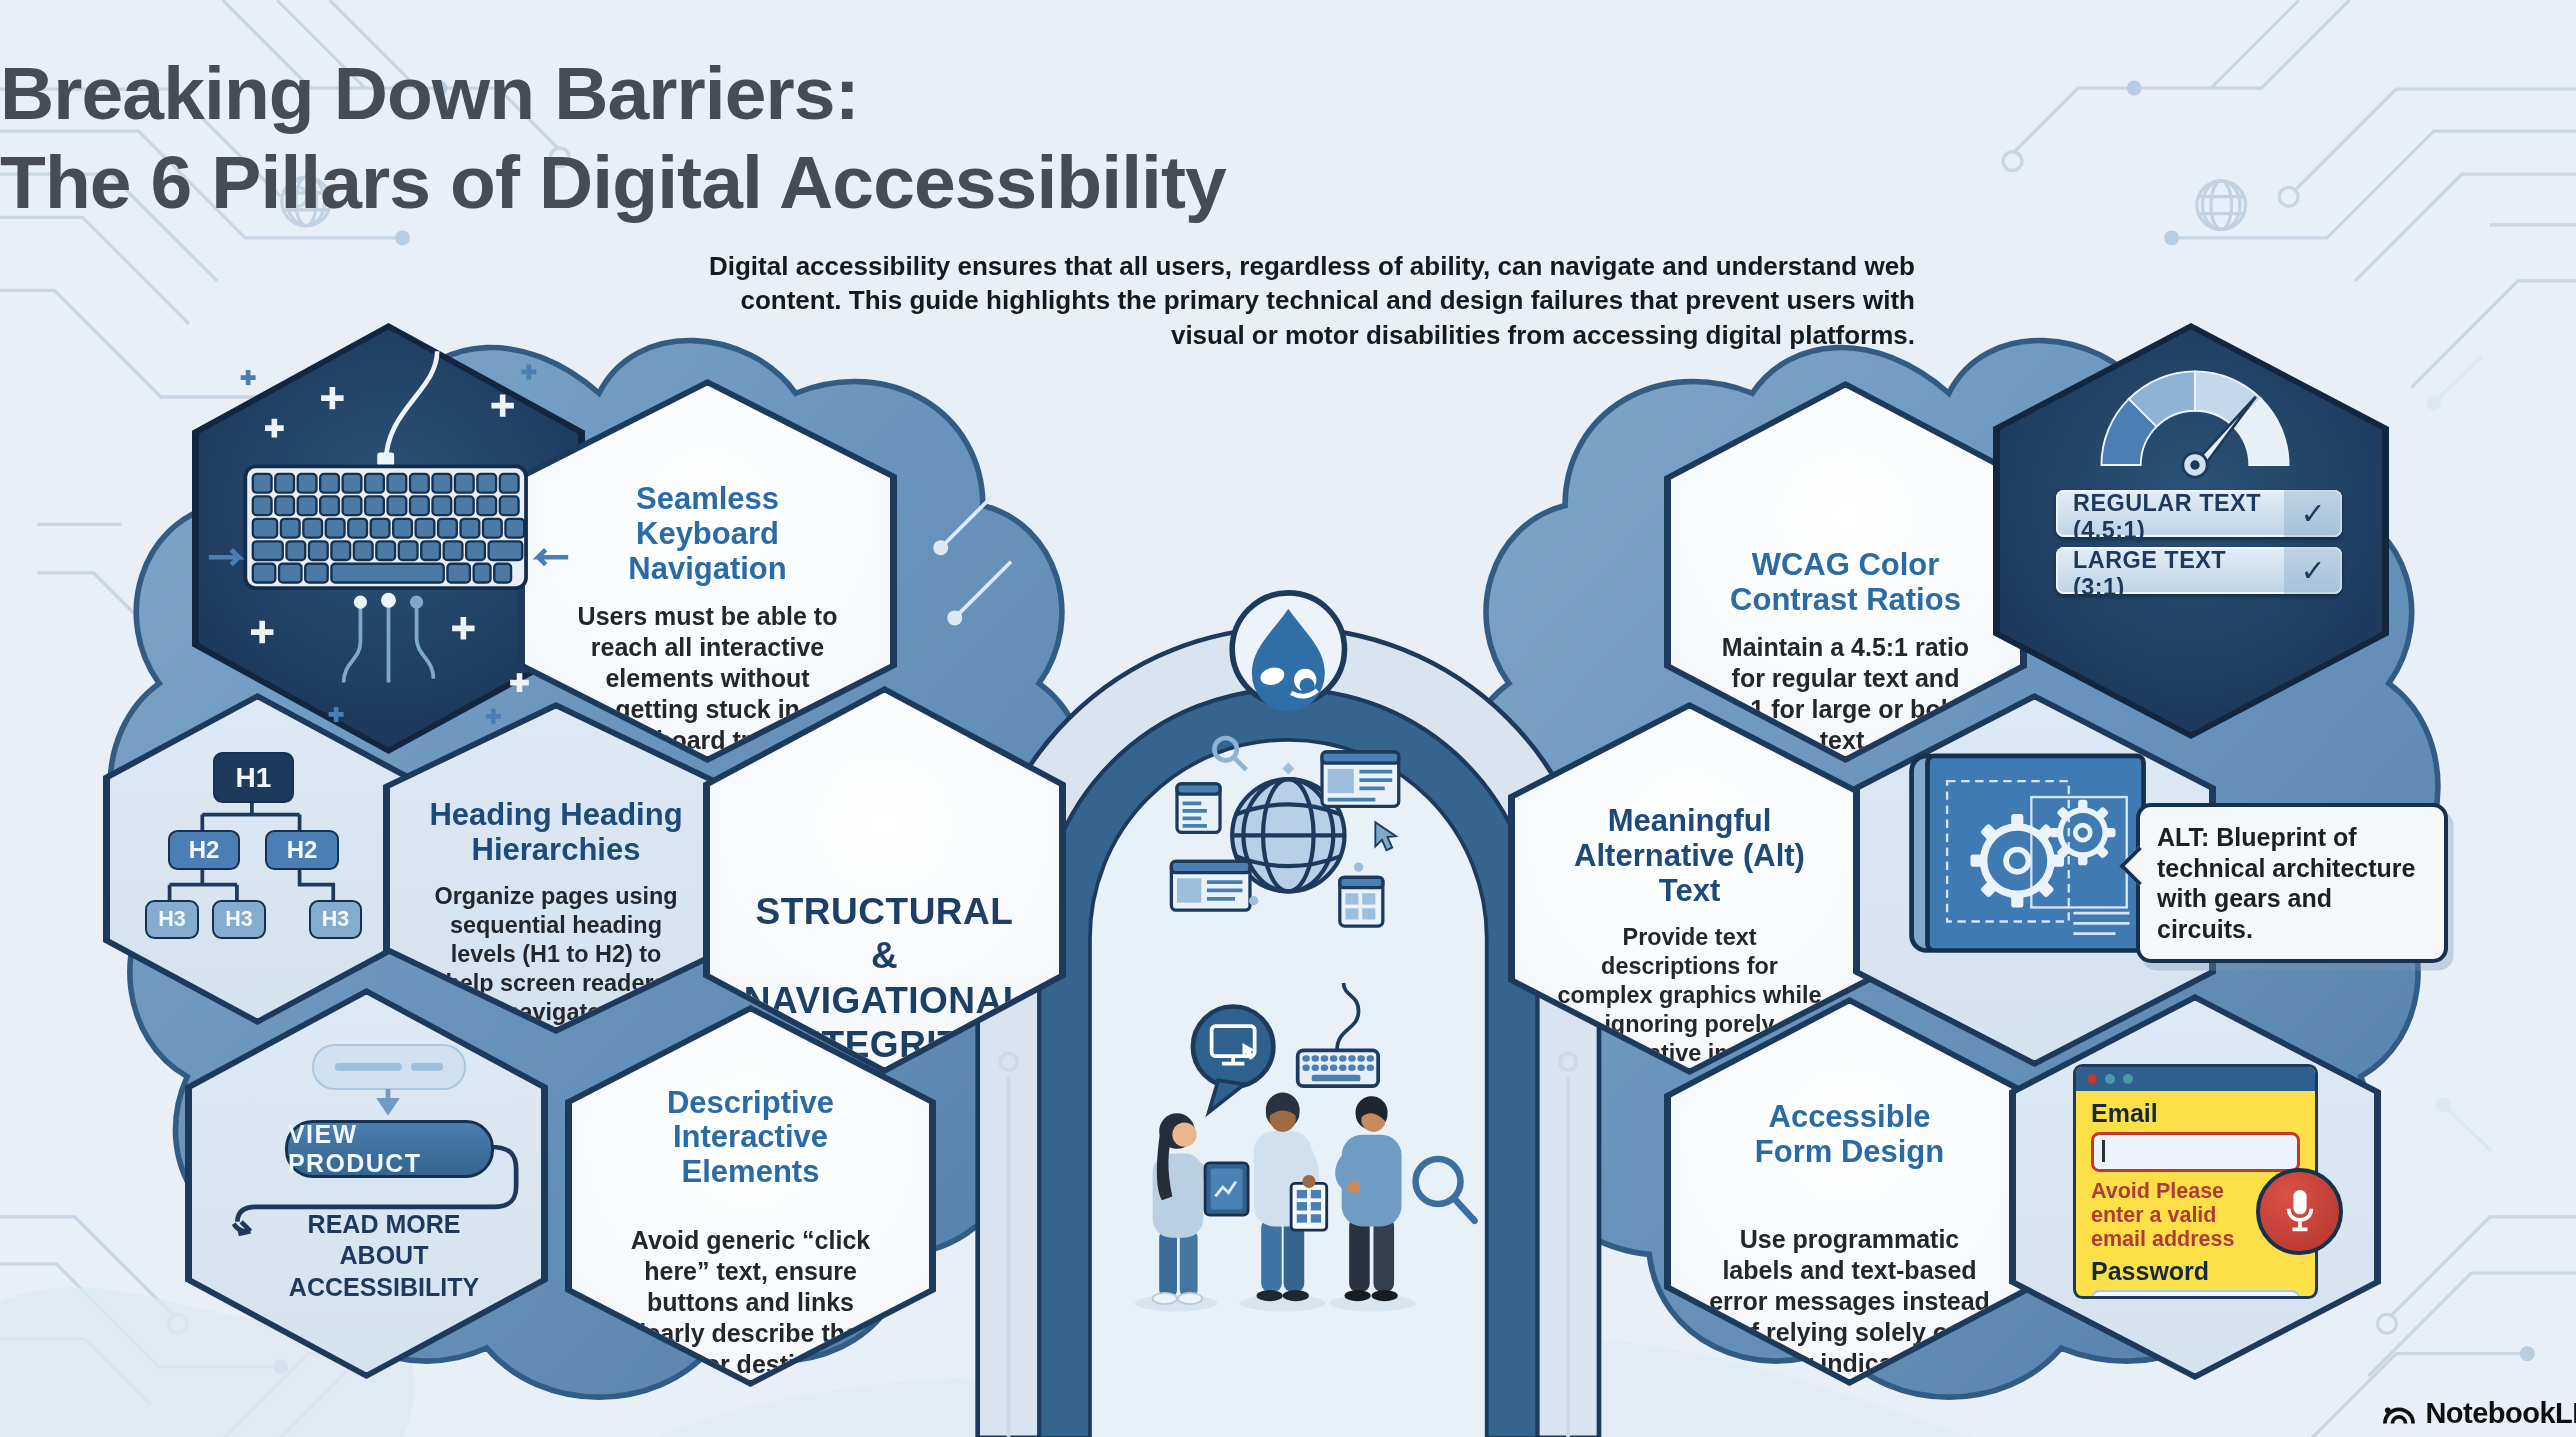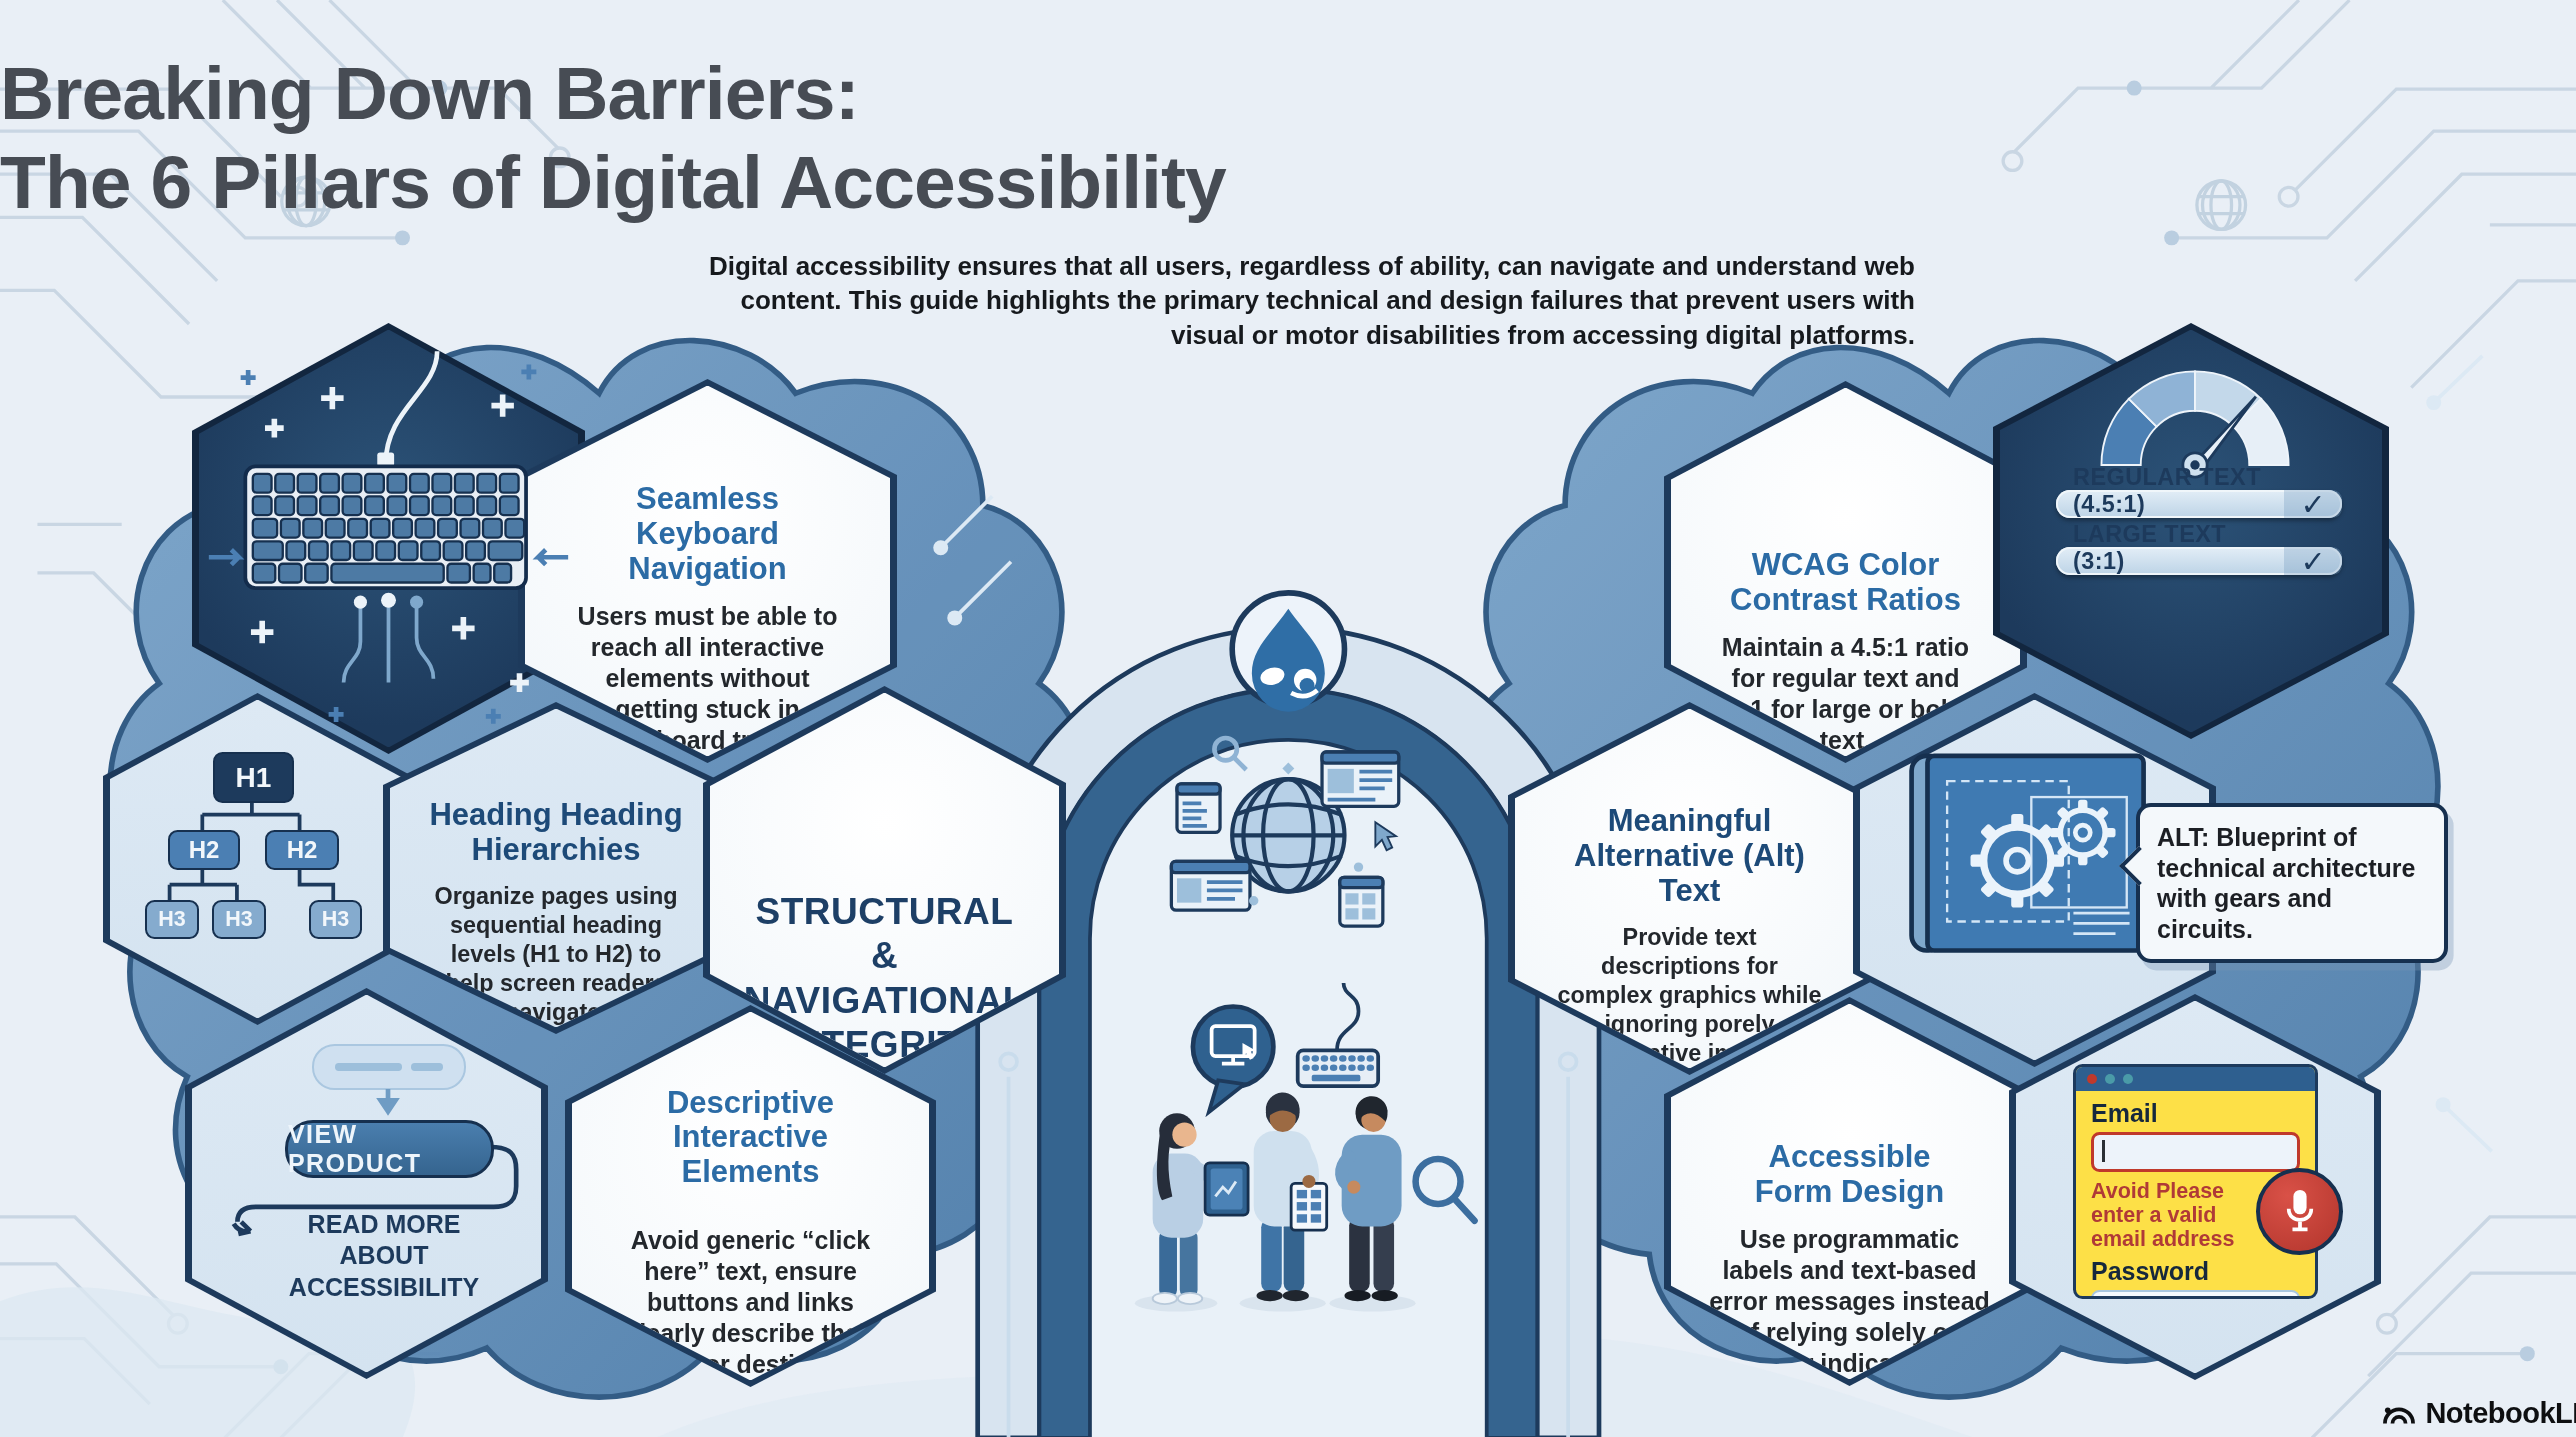--- a/index.html
+++ b/index.html
@@ -40,21 +40,21 @@
   
   #ghost-pill{position:absolute;background:#cfe0f0;border:2.8px solid #aac7e0;border-radius:22.5px;
     display:flex;align-items:center;justify-content:center;gap:9.4px;}
   .ghost-dash{height:7.5px;border-radius:3.7px;background:#9dbfdb;}
   #view-product{position:absolute;background:linear-gradient(180deg,#4a7eae,#35648f);
     border:3.7px solid #16304f;border-radius:28px;color:#eef5fb;font-weight:700;font-size:25px;
     letter-spacing:1.4px;display:flex;align-items:center;justify-content:center;}
   #read-more{position:absolute;font-size:25px;font-weight:800;color:#1d3a5c;text-align:center;line-height:1.25;}
 
   
-  .pill{position:absolute;height:28px;border-radius:14px;display:flex;align-items:flex-end;
+  .pill{position:absolute;height:47px;border-radius:8px;display:flex;align-items:flex-start;
     background:linear-gradient(180deg,#e3eef7 0%,#bcd3e6 100%);
     box-shadow:inset 0 0 0 1.9px #f0f6fa, 0 2.8px 4.7px rgba(0,0,0,.35);}
   .pill-label{flex:1;padding-left:17px;font-size:23.4px;font-weight:800;color:#1d3a5c;letter-spacing:0.5px;text-align:left;}
   .pill-check{width:58px;text-align:center;font-size:30px;font-weight:800;color:#1d3a5c;
     background:rgba(124,160,196,.35);border-radius:0 9.4px 9.4px 0;align-self:stretch;
     display:flex;align-items:center;justify-content:center;}
 
   
   #alt-bubble{position:absolute;left:2136px;top:803px;width:270px;background:#f4f8fb;
     border:4.7px solid #16304f;border-radius:15px;padding:15px 17px;font-size:25px;font-weight:700;
@@ -530,21 +530,21 @@
           <rect x="200" y="65" width="10" height="11" rx="3" transform="rotate(315 205 100)"></rect>
         </g>
     </g>
     <g stroke="#d4e6f6" stroke-width="3" fill="none">
       <path d="M195 186 H255 M195 197 H255 M195 208 H240"></path>
     </g>
   </svg>
   <div id="alt-bubble">ALT: Blueprint of technical architecture with gears and circuits.</div>
 
   <div class="hex hex--white" style="left:1664px;top:997px;width:371px;height:389px;z-index:2">
-    <div class="fill" style="padding:0 37px;">
+    <div class="fill" style="padding:0 37px;gap:40px;">
       <div class="hx-title" style="max-width:234px">Accessible Form Design</div>
       <div class="hx-body" style="max-width:309px">Use programmatic labels and text-based error messages instead of relying solely on color indicators.</div>
     </div>
   </div>
 
   <div class="hex hex--light" style="left:2009px;top:994px;width:372px;height:386px;z-index:2">
     <div class="fill"></div>
   </div>
   <div id="form-card">
     <div id="form-titlebar">

